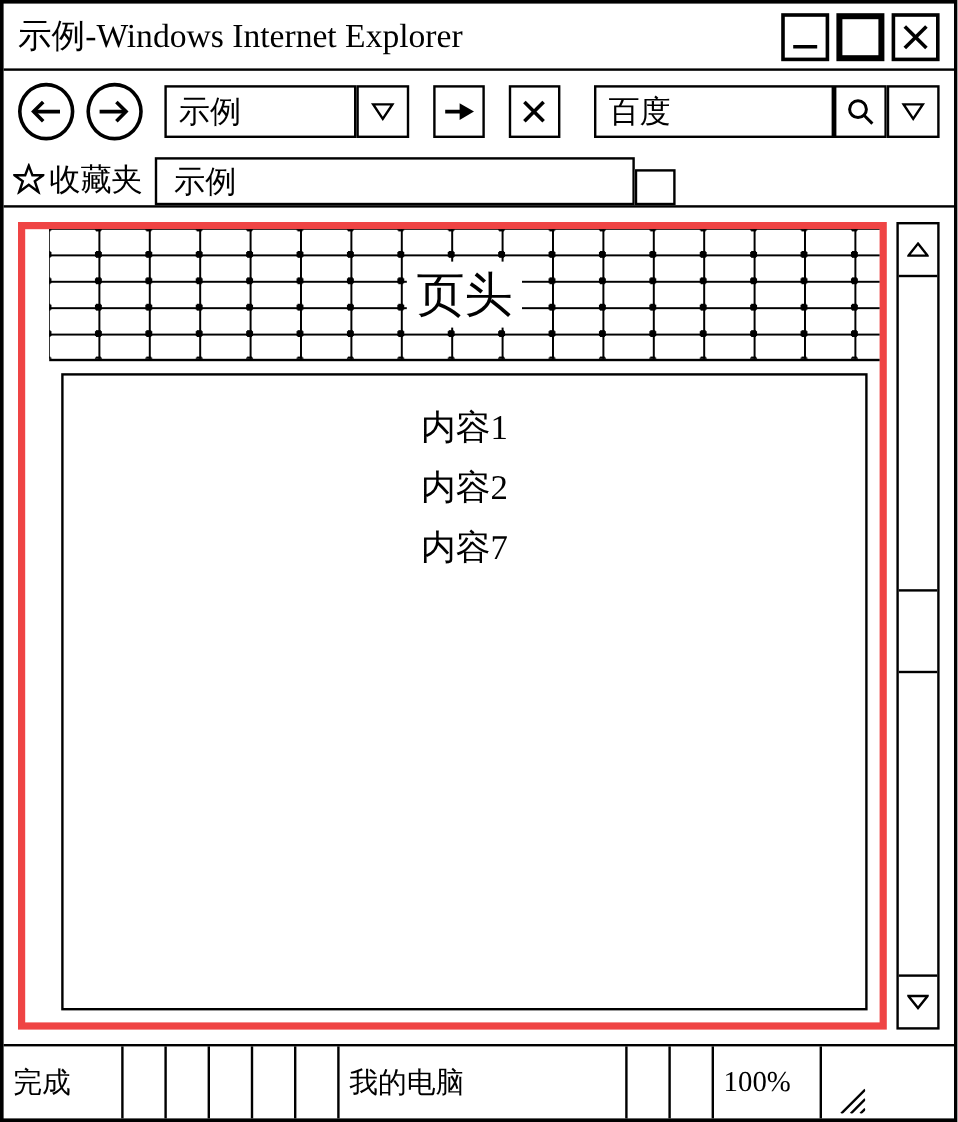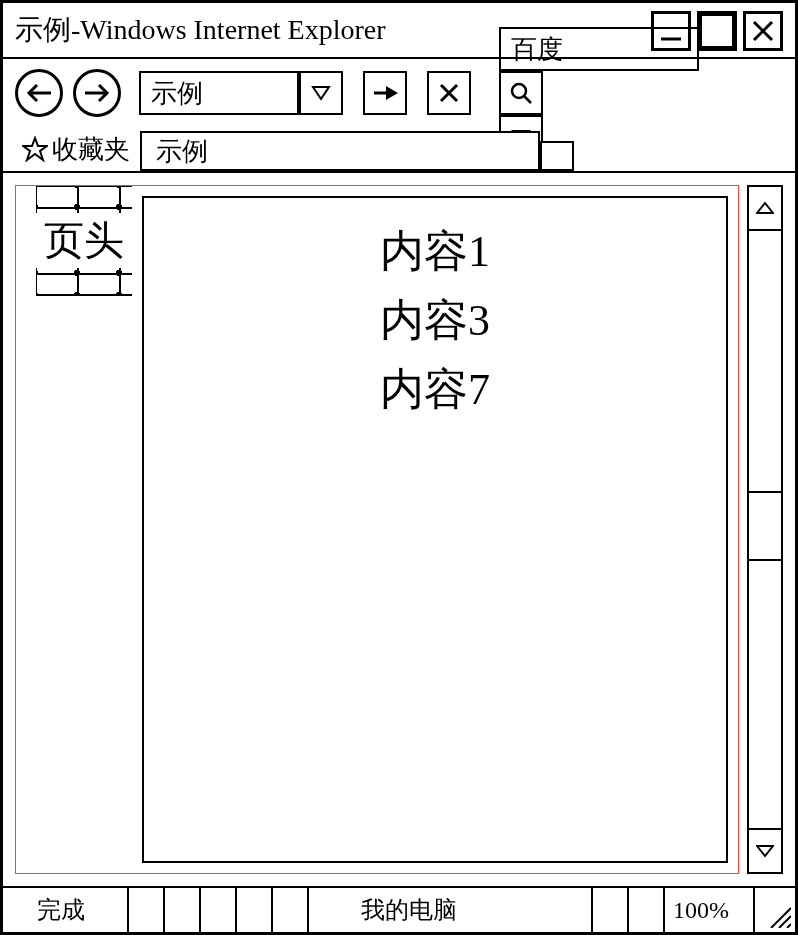--- a/index.html
+++ b/index.html
@@ -60,31 +60,31 @@
     font-size: 26px;
   }
   .addr-box.address { width: 160px; justify-content: flex-start; }
   .addr-box.dd { width: 44px; justify-content: center; }
   .sq-btn {
     width: 44px; height: 44px;
     border: 2px solid #000;
     display: flex; align-items: center; justify-content: center;
     background: #fff;
   }
-  .search-group { display: flex; align-items: stretch; margin-left: 18px; flex-direction: column; }
+  .search-group { display: flex; align-items: stretch; margin-left: 18px; }
   .search-box {
     border: 2px solid #000;
     height: 44px; width: 200px;
     display: flex; align-items: center;
     padding: 0 10px; font-size: 26px;
   }
   
   .fav-row {
     display: flex; align-items: flex-end;
-    padding: 0 19px;
+    padding: 0 8px;
     height: 44px;
   }
   .fav-label {
     display: flex; align-items: center;
     font-size: 26px;
     gap: 4px;
     height: 100%;
   }
   .tabstrip {
     display: flex; align-items: flex-end;
@@ -104,22 +104,22 @@
   .content-row {
     flex: 1;
     display: flex;
     border-top: 2px solid #000;
     border-bottom: 2px solid #000;
     padding: 12px;
     gap: 8px;
   }
   .page {
     flex: 1;
-    border: 1px solid #ef4444;
-    display: flex; flex-direction: row; padding-left: 20px;
+    border: 6px solid #ef4444;
+    display: flex; flex-direction: column; padding-left: 20px;
   }
   .page-header {
     height: 110px;
     border-bottom: 2px solid #000;
     position: relative;
     display: flex; align-items: center; justify-content: center;
     background-image:
       linear-gradient(#000 2px, transparent 2px),
       linear-gradient(90deg, #000 2px, transparent 2px),
       radial-gradient(circle, #000 3px, transparent 3px);
@@ -135,21 +135,21 @@
   .page-body {
     flex: 1;
     border: none;
     margin: 10px;
     border: 2px solid #000;
     display: flex; flex-direction: column;
     align-items: center;
     padding-top: 24px;
     gap: 10px;
   }
-  .content-item { font-size: 44px; }
+  .content-item { font-size: 29px; }
   
   .vscroll {
     width: 36px;
     display: flex; flex-direction: column;
     border: 2px solid #000;
   }
   .vscroll-btn {
     height: 44px;
     border-bottom: 2px solid #000;
     display: flex; align-items: center; justify-content: center;
@@ -157,34 +157,33 @@
   .vscroll-btn.down { border-bottom: none; border-top: 2px solid #000; }
   .vscroll-track { flex: 1; position: relative; }
   .vscroll-thumb {
     position: absolute; top: 260px; left: 0; right: 0;
     height: 70px;
     border-top: 2px solid #000;
     border-bottom: 2px solid #000;
   }
   
   .statusbar {
-    height: 44px;
+    height: 60px;
     display: flex;
     align-items: stretch;
-    justify-content: flex-end;
   }
   .status-cell {
     border-right: 2px solid #000;
     display: flex; align-items: center;
     padding: 0 8px;
     font-size: 24px;
   }
   .status-cell.sm { width: 36px; padding: 0; }
   .status-cell.status-text { width: 100px; }
-  .status-cell.location { flex: 0 0 240px; margin-left: 44px; }
+  .status-cell.location { flex: 0 0 240px; }
   .status-cell.zoom { width: 90px; }
   .resize-grip {
     width: 40px;
     display: flex; align-items: flex-end; justify-content: flex-end;
     padding: 4px;
   }
   .resize-grip svg { display: block; }
 </style>
 </head>
 <body>
@@ -274,21 +273,21 @@
     </div>
   </div>
 
   <div class="content-row">
     <div class="page">
       <div class="page-header">
         <div class="page-header-label">页头</div>
       </div>
       <div class="page-body">
         <div class="content-item">内容1</div>
-        <div class="content-item">内容3</div>
+        <div class="content-item">内容2</div>
         <div class="content-item">内容7</div>
       </div>
     </div>
     <div class="vscroll">
       <div class="vscroll-btn">
         <svg width="18" height="14">
             <polygon points="9,2 17,12 1,12" fill="none" stroke="#000" stroke-width="2"></polygon>
           </svg>
       </div>
       <div class="vscroll-track">

